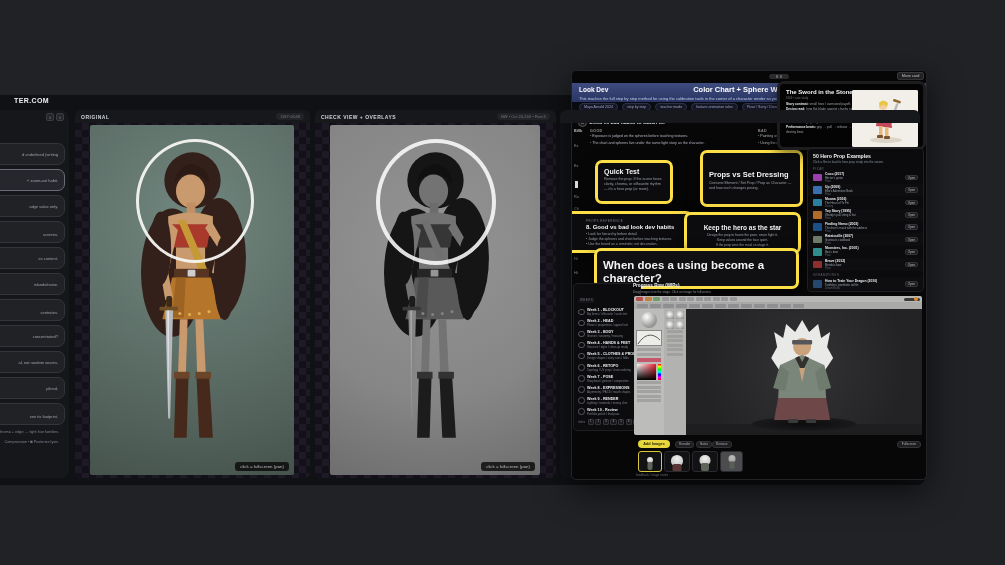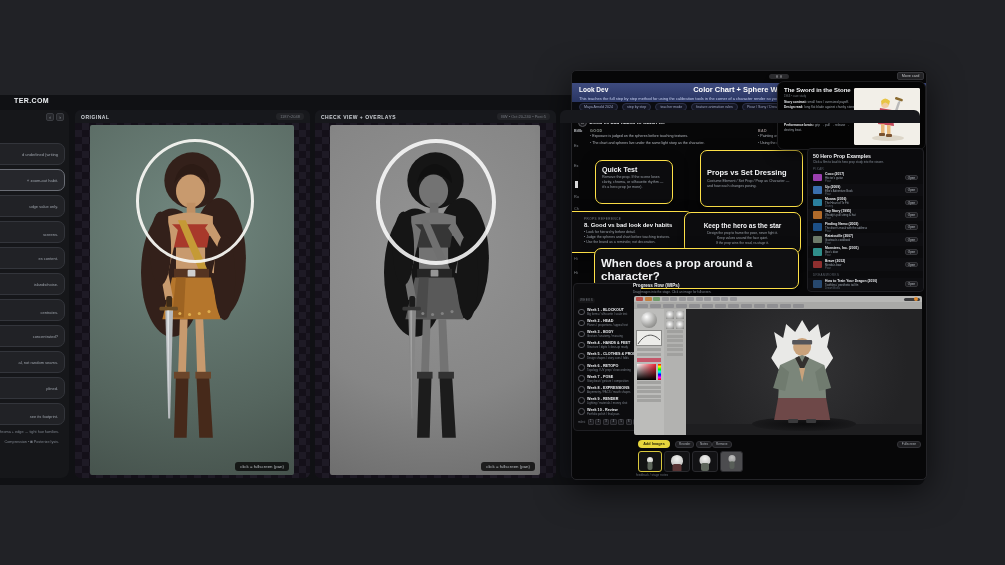--- a/index.html
+++ b/index.html
@@ -57,21 +57,21 @@
   .rail{position:absolute;font-size:3.8px;color:#83878e;}
   .rail.b{font-weight:bold;color:#b9bcc2;}
   .tick{position:absolute;left:3px;width:2.5px;height:7px;background:#d8d8da;}
   .numcirc{position:absolute;left:6px;top:47px;width:7px;height:7px;border-radius:50%;background:#1c1c1f;border:1px solid #55555a;
     color:#cfd1d5;font-size:4.4px;text-align:center;line-height:7px;}
   .habtitle{position:absolute;left:17px;top:48px;font-size:5px;font-weight:bold;color:#e9ebee;}
   .col-label{position:absolute;font-size:3.6px;font-weight:bold;letter-spacing:.4px;color:#8f958f;}
   .bullets{position:absolute;font-size:3.6px;color:#b6bac1;line-height:6.5px;}
   .bullets div::before{content:"•  ";color:#7e838b;}
   .frag{position:absolute;left:163px;top:116px;font-size:4.2px;color:#8fa8ff;}
-  .card{position:absolute;background:#0c0c0e;border:1px solid #fde047;border-radius:7px;box-shadow:0 4px 14px rgba(0,0,0,.55);
+  .card{position:absolute;background:#0c0c0e;border:3px solid #fde047;border-radius:7px;box-shadow:0 4px 14px rgba(0,0,0,.55);
     box-sizing:border-box;padding:5px 6px;overflow:hidden;}
   .card .ttl{font-weight:bold;color:#f2f3f5;}
   .card .bd{color:#9aa0a8;}
   .eyebrow{font-size:3px;letter-spacing:.5px;color:#767b83;margin-bottom:1px;}
   .swimg{position:absolute;right:5px;top:6px;width:66px;height:57px;background:#f2efe8;border-radius:2px;overflow:hidden;}
   .sw-b{font-size:3.2px;line-height:4.6px;color:#9aa0a8;}
   .sw-b b{color:#e8eaed;}
   
   .weeks{position:absolute;left:1px;top:212px;width:68px;height:148px;background:#0c0c0e;border:1px solid #1f1f23;
     border-radius:4px;box-sizing:border-box;padding:3px 4px;overflow:hidden;}
@@ -384,21 +384,21 @@
       <div class="ttl" style="font-size:6.5px;text-align:center;margin-top:4px">Keep the hero as the star</div>
       <div class="bd" style="font-size:3.3px;line-height:4.8px;margin-top:2px;text-align:center" id="hero-list">
           <div>Design the prop to frame the pose, never fight it.</div>
           <div>Keep values around the face quiet.</div>
           <div>If the prop wins the read, re-stage it.</div>
         </div>
     </div>
 
     
     <div class="card" style="left:22px;top:177px;width:205px;height:41px;background:#101012">
-      <div class="ttl" style="font-size:11.5px;line-height:13px;margin-top:3px">When does a prop around a character?</div>
+      <div class="ttl" style="font-size:11.5px;line-height:13px;margin-top:3px">When does a using become a character?</div>
     </div>
 
     
     <div class="card" style="left:205px;top:10px;width:149px;height:69px;background:#040404;border-color:#1d1d1f">
       <div style="width:72px">
         <div class="ttl" style="font-size:6px">The Sword in the Stone</div>
         <div style="font-size:2.8px;color:#6f747b;margin:1px 0 2px">1963 • case study</div>
         <div class="sw-b" id="sword-list">
             <div><b>Story contrast: </b>small hero / oversized payoff.</div>
             <div><b>Design read: </b>long flat blade against chunky stone mass.</div>

